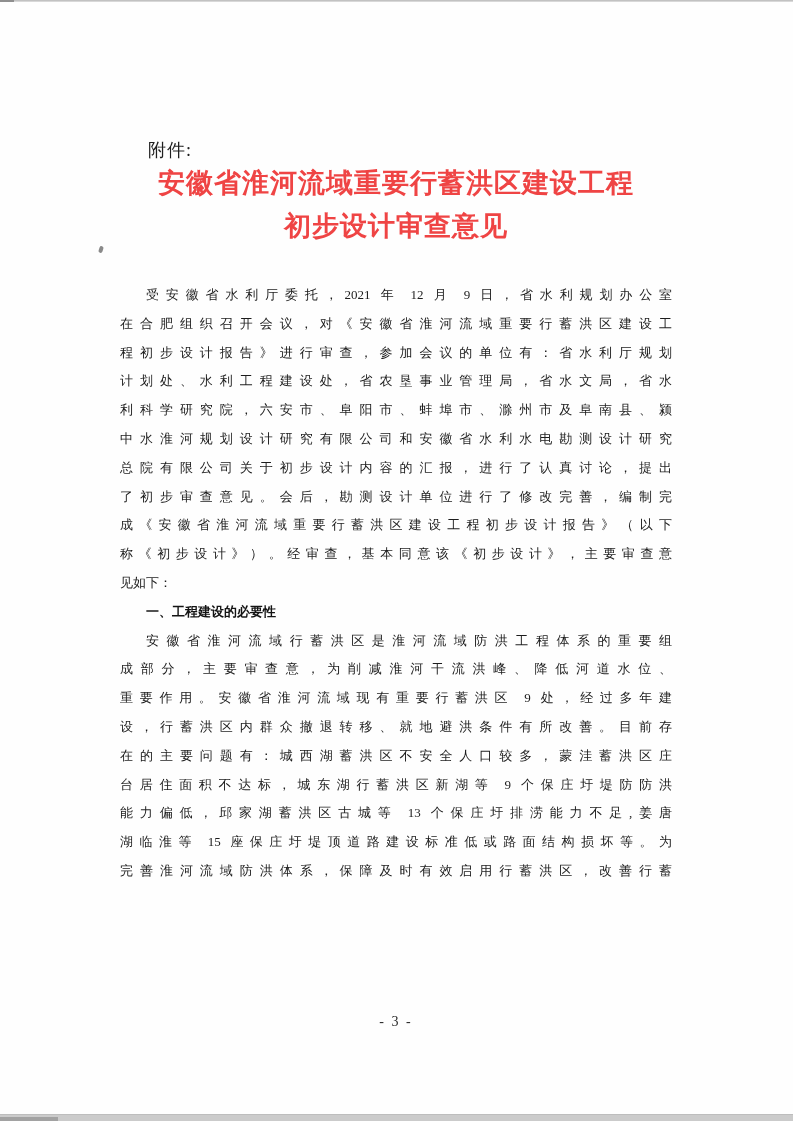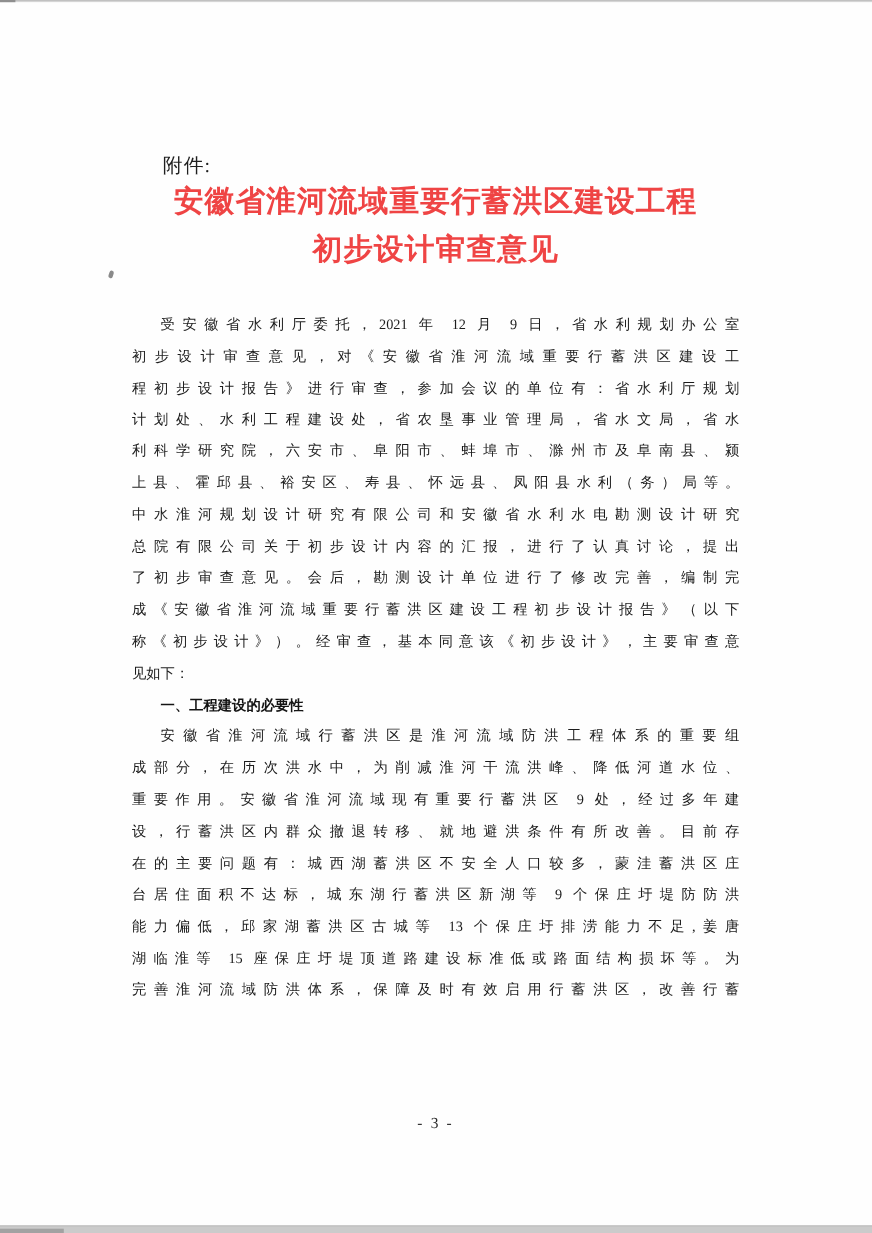--- a/index.html
+++ b/index.html
@@ -83,36 +83,35 @@
 
   <div class="attachment-label">附件:</div>
 
   <div class="doc-title">
     <div>安徽省淮河流域重要行蓄洪区建设工程</div>
     <div>初步设计审查意见</div>
   </div>
 
   <div class="body-text">
     <div class="line indent">受安徽省水利厅委托，2021 年 12 月 9 日，省水利规划办公室</div>
-    <div class="line">初步设计审查意见，对《安徽省淮河流域重要行蓄洪区建设工</div>
+    <div class="line">在合肥组织召开会议，对《安徽省淮河流域重要行蓄洪区建设工</div>
     <div class="line">程初步设计报告》进行审查，参加会议的单位有：省水利厅规划</div>
     <div class="line">计划处、水利工程建设处，省农垦事业管理局，省水文局，省水</div>
     <div class="line">利科学研究院，六安市、阜阳市、蚌埠市、滁州市及阜南县、颍</div>
-    <div class="line">上县、霍邱县、裕安区、寿县、怀远县、凤阳县水利（务）局等。</div>
     <div class="line">中水淮河规划设计研究有限公司和安徽省水利水电勘测设计研究</div>
     <div class="line">总院有限公司关于初步设计内容的汇报，进行了认真讨论，提出</div>
     <div class="line">了初步审查意见。会后，勘测设计单位进行了修改完善，编制完</div>
     <div class="line">成《安徽省淮河流域重要行蓄洪区建设工程初步设计报告》（以下</div>
     <div class="line">称《初步设计》）。经审查，基本同意该《初步设计》，主要审查意</div>
     <div class="line flushleft">见如下：</div>
 
     <div class="line heading">一、工程建设的必要性</div>
 
     <div class="line indent">安徽省淮河流域行蓄洪区是淮河流域防洪工程体系的重要组</div>
-    <div class="line">成部分，在历次洪水中，为削减淮河干流洪峰、降低河道水位、</div>
+    <div class="line">成部分，主要审查意，为削减淮河干流洪峰、降低河道水位、</div>
     <div class="line">重要作用。安徽省淮河流域现有重要行蓄洪区 9 处，经过多年建</div>
     <div class="line">设，行蓄洪区内群众撤退转移、就地避洪条件有所改善。目前存</div>
     <div class="line">在的主要问题有：城西湖蓄洪区不安全人口较多，蒙洼蓄洪区庄</div>
     <div class="line">台居住面积不达标，城东湖行蓄洪区新湖等 9 个保庄圩堤防防洪</div>
     <div class="line">能力偏低，邱家湖蓄洪区古城等 13 个保庄圩排涝能力不足,姜唐</div>
     <div class="line">湖临淮等 15 座保庄圩堤顶道路建设标准低或路面结构损坏等。为</div>
     <div class="line">完善淮河流域防洪体系，保障及时有效启用行蓄洪区，改善行蓄</div>
   </div>
 
   <div class="page-number">- 3 -</div>

